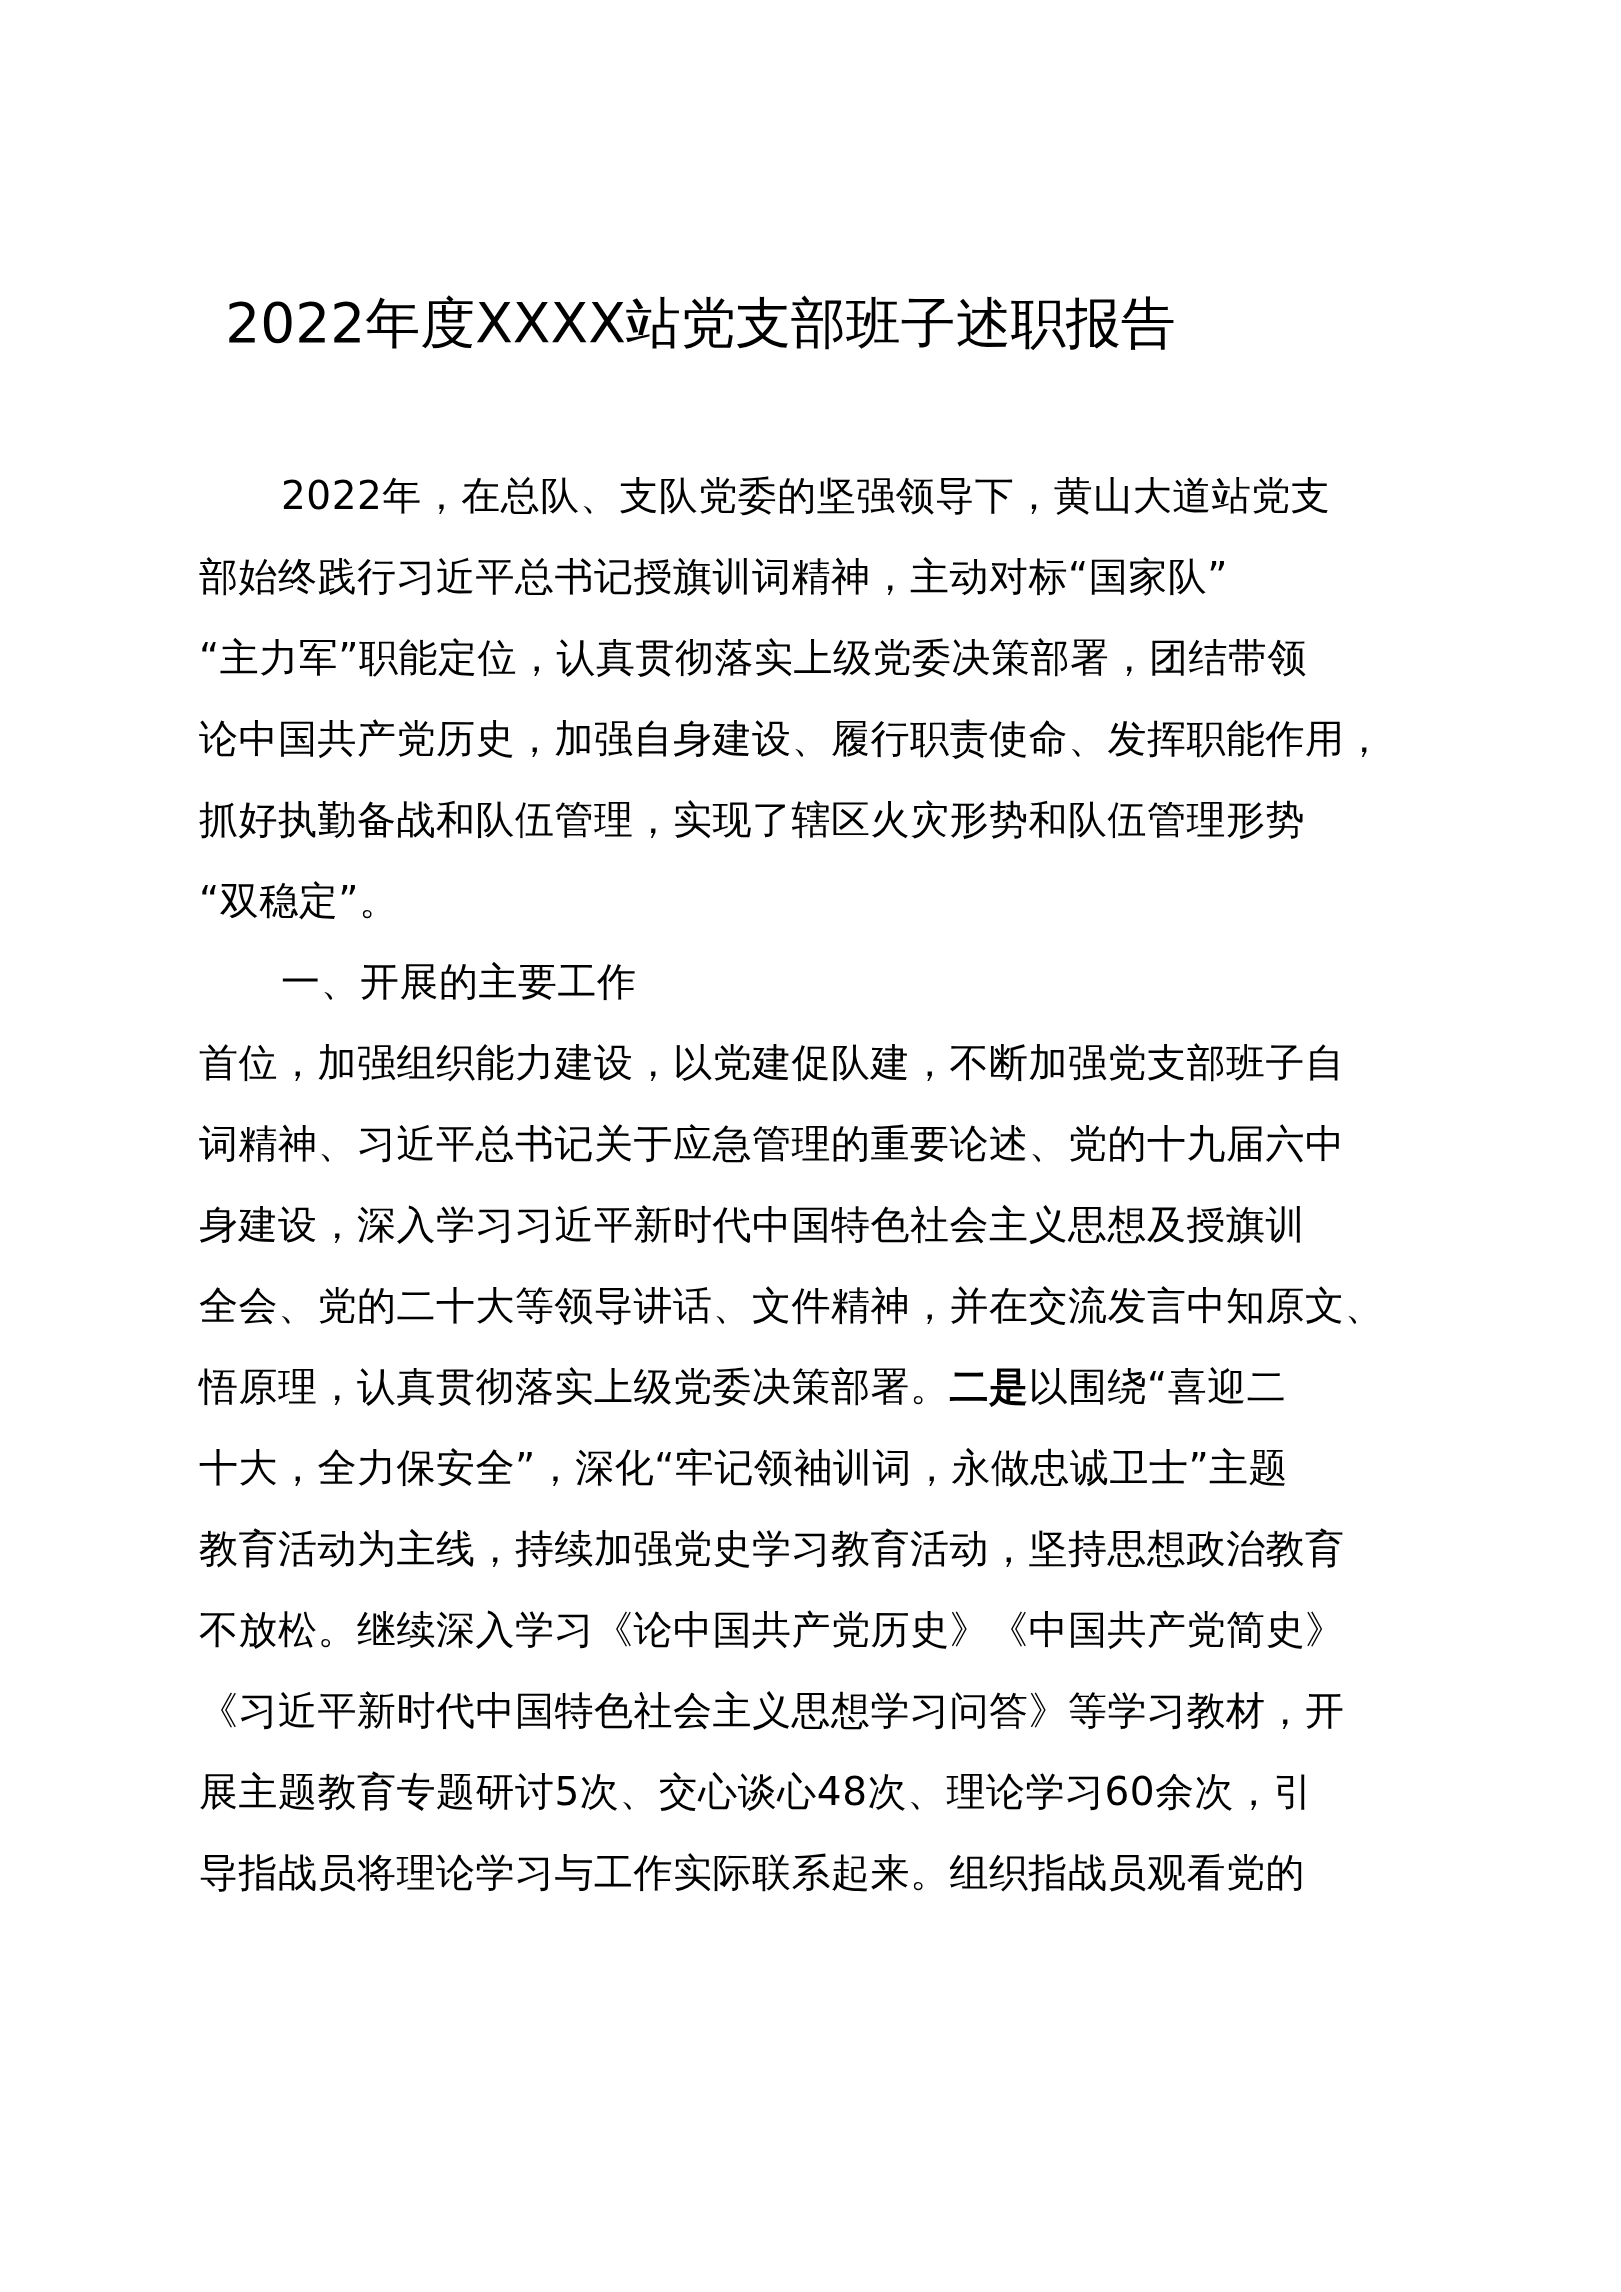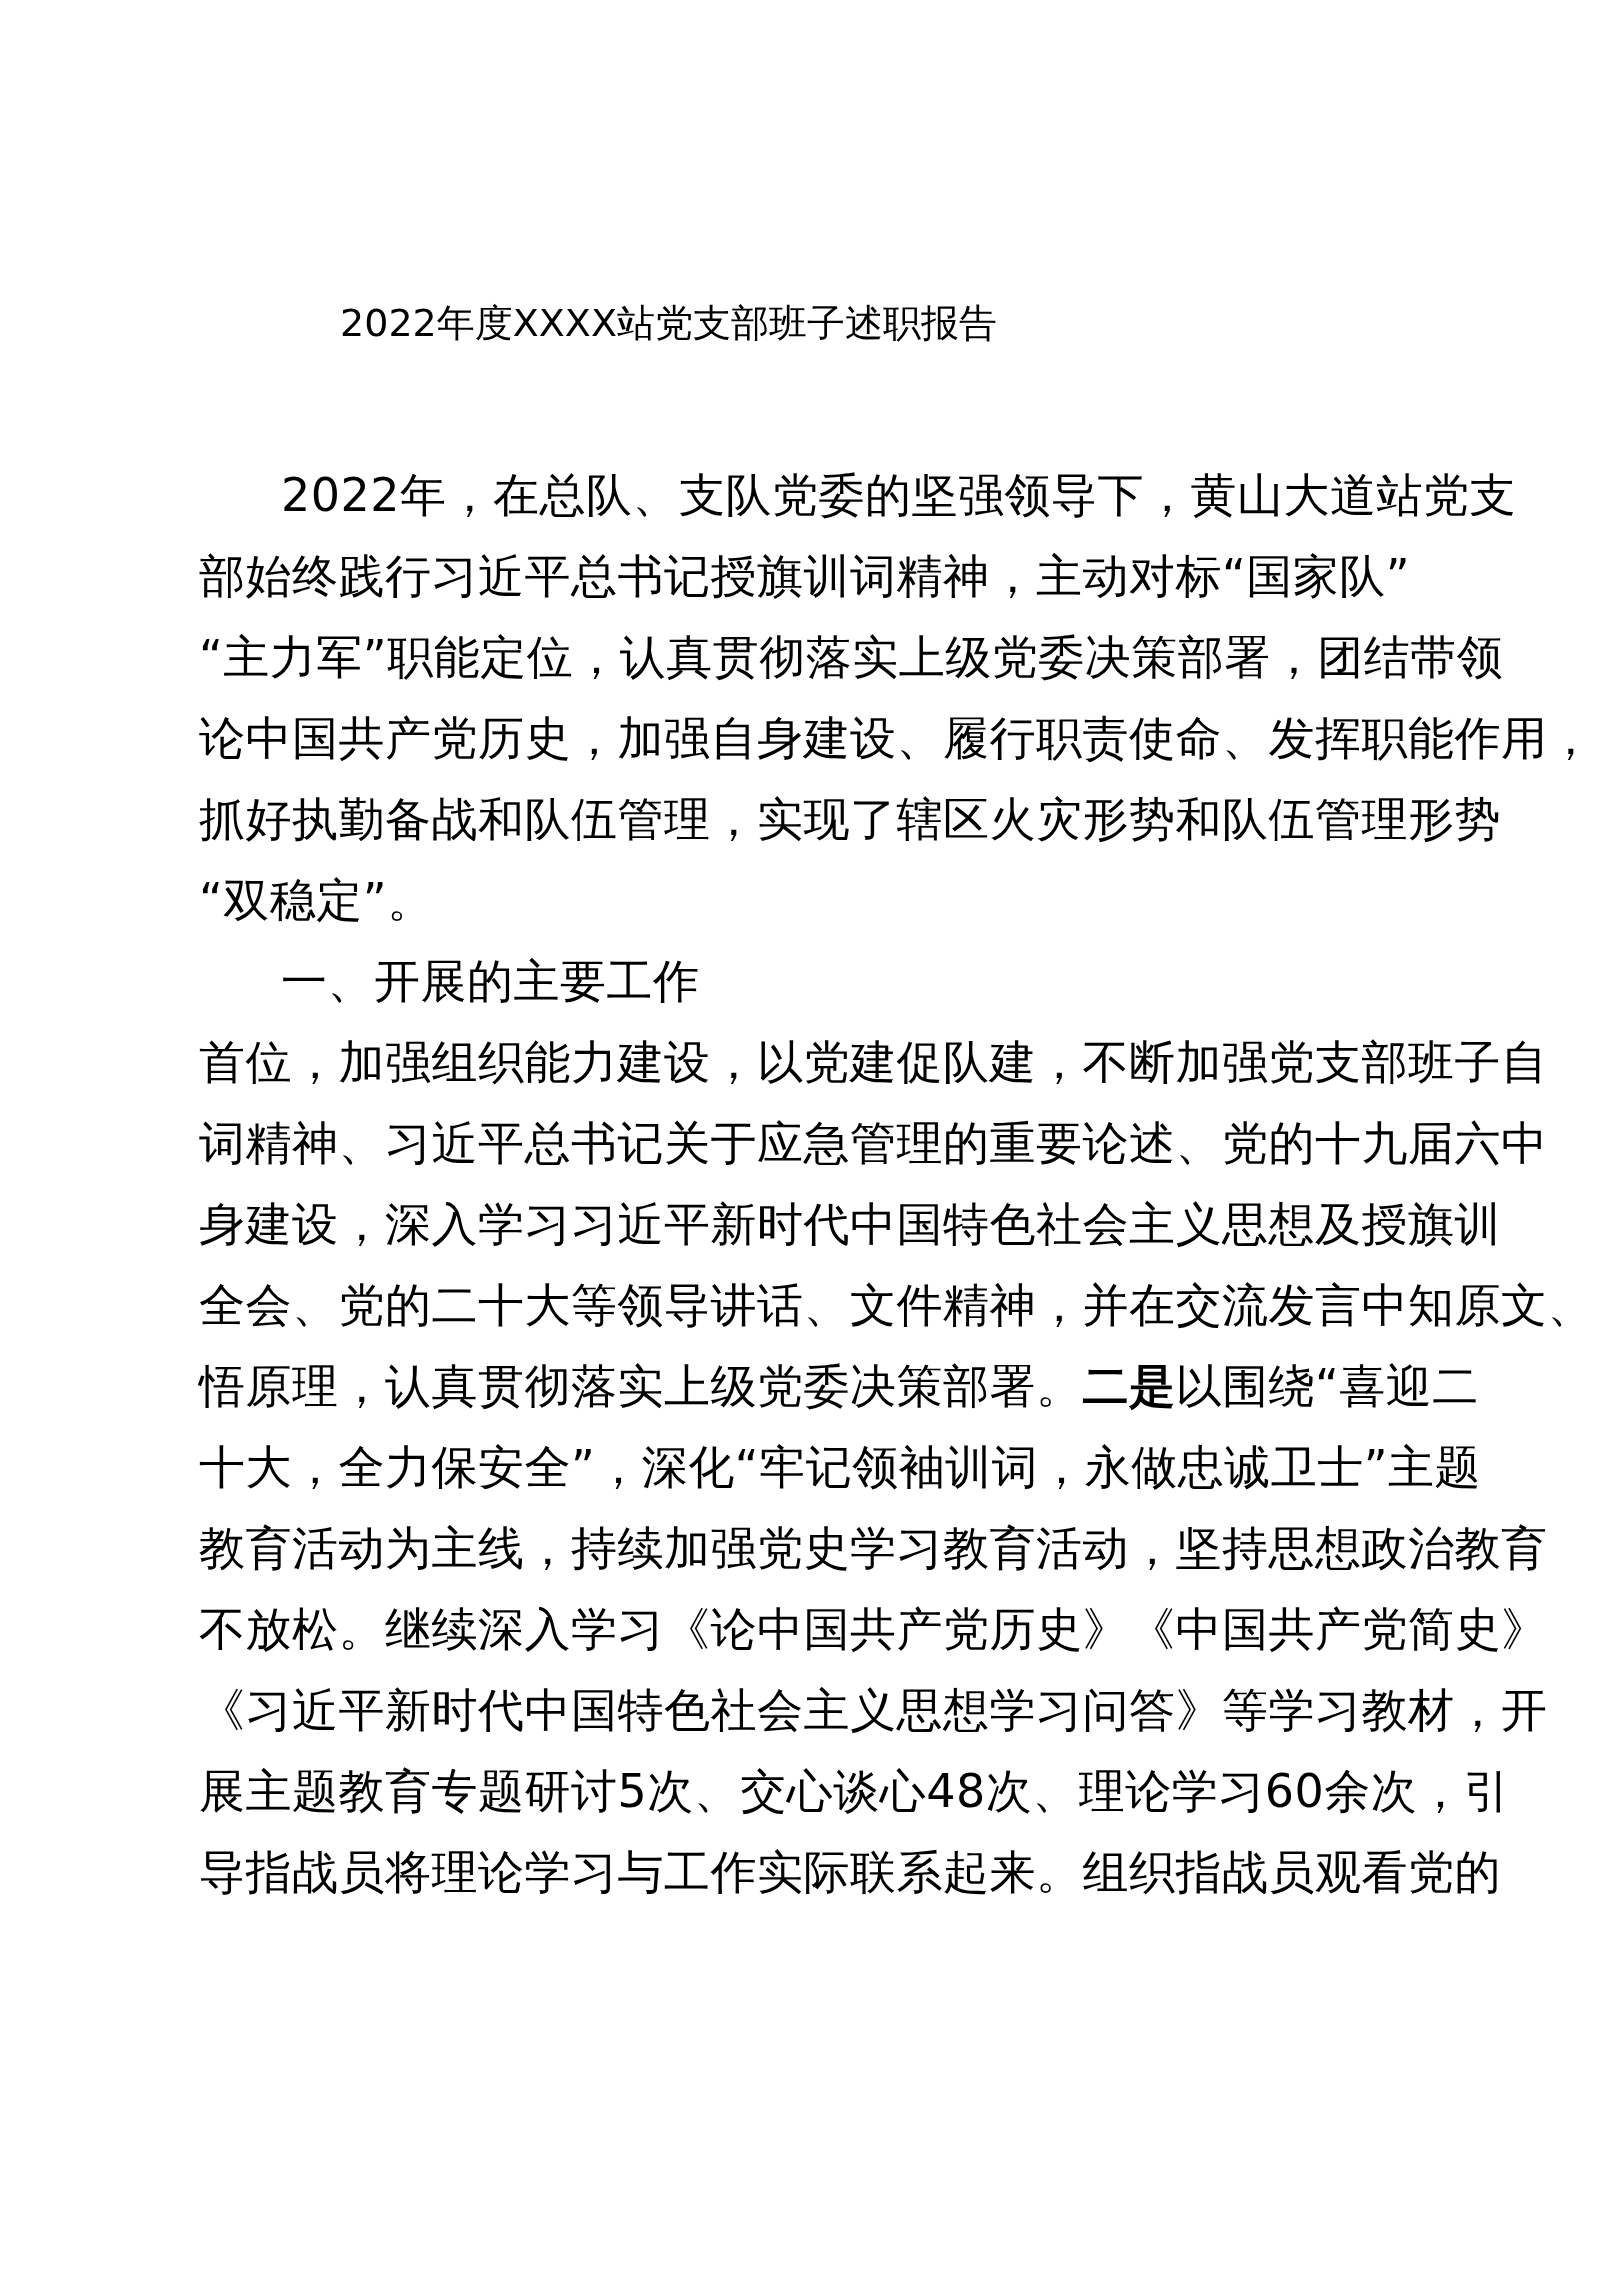--- a/index.html
+++ b/index.html
@@ -21,35 +21,36 @@
     width: 1621px;
     height: 2293px;
     background: #ffffff;
   }
   .title {
     position: absolute;
     left: 0;
     width: 1337px;
     top: 284px;
     text-align: center;
-    font-size: 38px;
+    font-size: 55px;
     line-height: 78px;
     white-space: nowrap;
     letter-spacing: 0px;
+    padding-left: 32px;
   }
   .body {
     position: absolute;
     left: 199px;
     top: 470px;
     width: 1245px;
   }
   .line {
     height: 81px;
     line-height: 51px;
-    font-size: 46px;
+    font-size: 39px;
     white-space: nowrap;
     letter-spacing: 0.5px;
   }
   .line b { font-weight: bold; }
   .indent { padding-left: 82px; }
   .indent-paren { padding-left: 94px; }
 </style>
 </head>
 <body>
 

